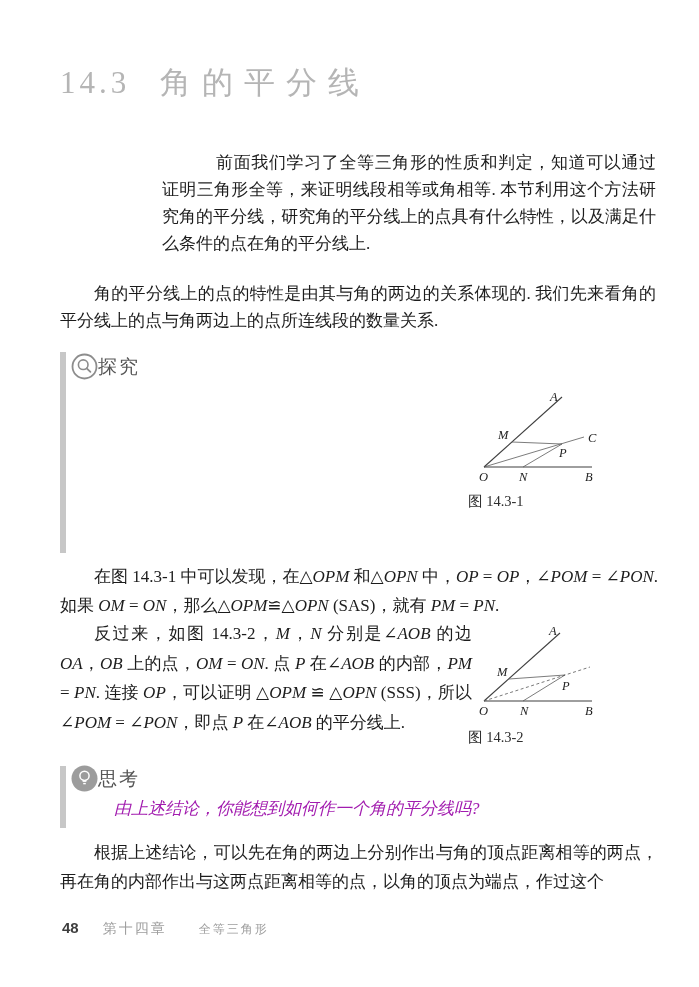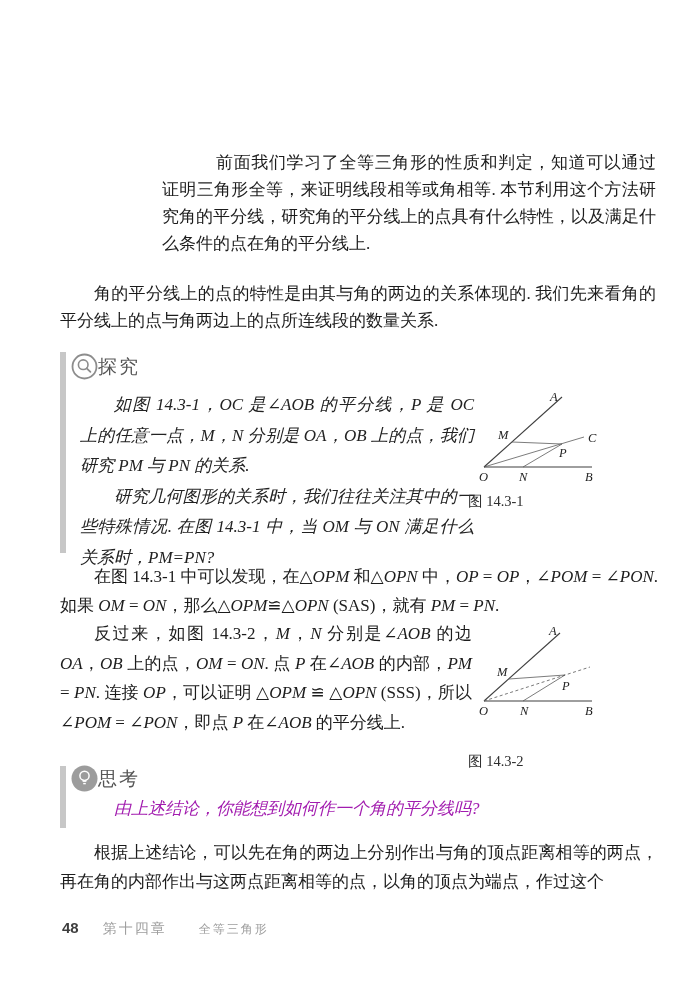--- a/index.html
+++ b/index.html
@@ -43,54 +43,54 @@
   .explore-text p{text-indent:34px;}
   .think-text{position:absolute;left:80px;top:797px;width:520px;font-style:italic;
               font-size:17px;color:#a21caf;text-indent:34px;}
 
   
   .figure{position:absolute;width:140px;height:100px;}
   .fig1{left:476px;top:388px;}
   .fig2{left:476px;top:622px;}
   .figcap{position:absolute;width:140px;text-align:left;font-size:14.5px;color:#2e2e2e;}
   .cap1{left:468px;top:492px;}
-  .cap2{left:468px;top:728px;margin-top:24px;}
+  .cap2{left:468px;top:728px;}
   .flabel{font-style:italic;font-size:12.5px;fill:#222;font-family:"Liberation Serif",serif;}
 
   
   .footer{position:absolute;left:62px;top:919px;white-space:nowrap;}
   .pagenum{font-family:"Liberation Sans","DejaVu Sans",sans-serif;font-weight:700;
            font-size:15px;color:#3e3e3e;}
   .chapter{font-size:14px;color:#9d9d9d;margin-left:20px;letter-spacing:2px;}
   .book{font-size:12px;color:#9d9d9d;margin-left:28px;letter-spacing:2px;}
 </style>
 </head>
 <body>
 
 <div class="page">
 
+  <h1 class="title">
+    <span class="tnum">14.3</span>
+    <span class="ttext">角的平分线</span>
+  </h1>
 
   <p class="intro">前面我们学习了全等三角形的性质和判定，知道可以通过证明三角形全等，来证明线段相等或角相等. 本节利用这个方法研究角的平分线，研究角的平分线上的点具有什么特性，以及满足什么条件的点在角的平分线上.</p>
 
   <p class="lead">角的平分线上的点的特性是由其与角的两边的关系体现的. 我们先来看角的平分线上的点与角两边上的点所连线段的数量关系.</p>
 
   <div class="bar explore-bar"></div>
   <div class="sec-head explore-head">
     <span class="icon-wrap">
       <svg width="27" height="27" viewBox="0 0 27 27">
         <circle cx="13.5" cy="13.5" r="12" fill="none" stroke="#8d8d8d" stroke-width="1.8"></circle>
         <circle cx="12.2" cy="11.7" r="4.8" fill="none" stroke="#8d8d8d" stroke-width="1.6"></circle>
         <line x1="15.7" y1="15.3" x2="19.4" y2="18.9" stroke="#8d8d8d" stroke-width="1.8" stroke-linecap="round"></line>
       </svg>
     </span>
     <span class="sec-title">探究</span>
-  </div>
-  <div class="explore-text">
-    <p>如图 14.3-1，OC 是∠AOB 的平分线，P 是 OC 上的任意一点，M，N 分别是 OA，OB 上的点，我们研究 PM 与 PN 的关系.</p>
-    <p>研究几何图形的关系时，我们往往关注其中的一些特殊情况. 在图 14.3-1 中，当 OM 与 ON 满足什么关系时，PM=PN?</p>
   </div>
 
   <div class="figure fig1">
     <svg width="140" height="100" viewBox="0 0 140 100">
       <line x1="8" y1="79" x2="116" y2="79" stroke="#3f3f3f" stroke-width="1.1"></line>
       <line x1="8" y1="79" x2="86" y2="9" stroke="#3f3f3f" stroke-width="1.1"></line>
       <line x1="8" y1="79" x2="108" y2="49" stroke="#5a5a5a" stroke-width="0.8"></line>
       <line x1="36" y1="54" x2="86" y2="56" stroke="#5a5a5a" stroke-width="0.8"></line>
       <line x1="47" y1="79" x2="86" y2="56" stroke="#5a5a5a" stroke-width="0.8"></line>
       <text class="flabel" x="74" y="13">A</text>

